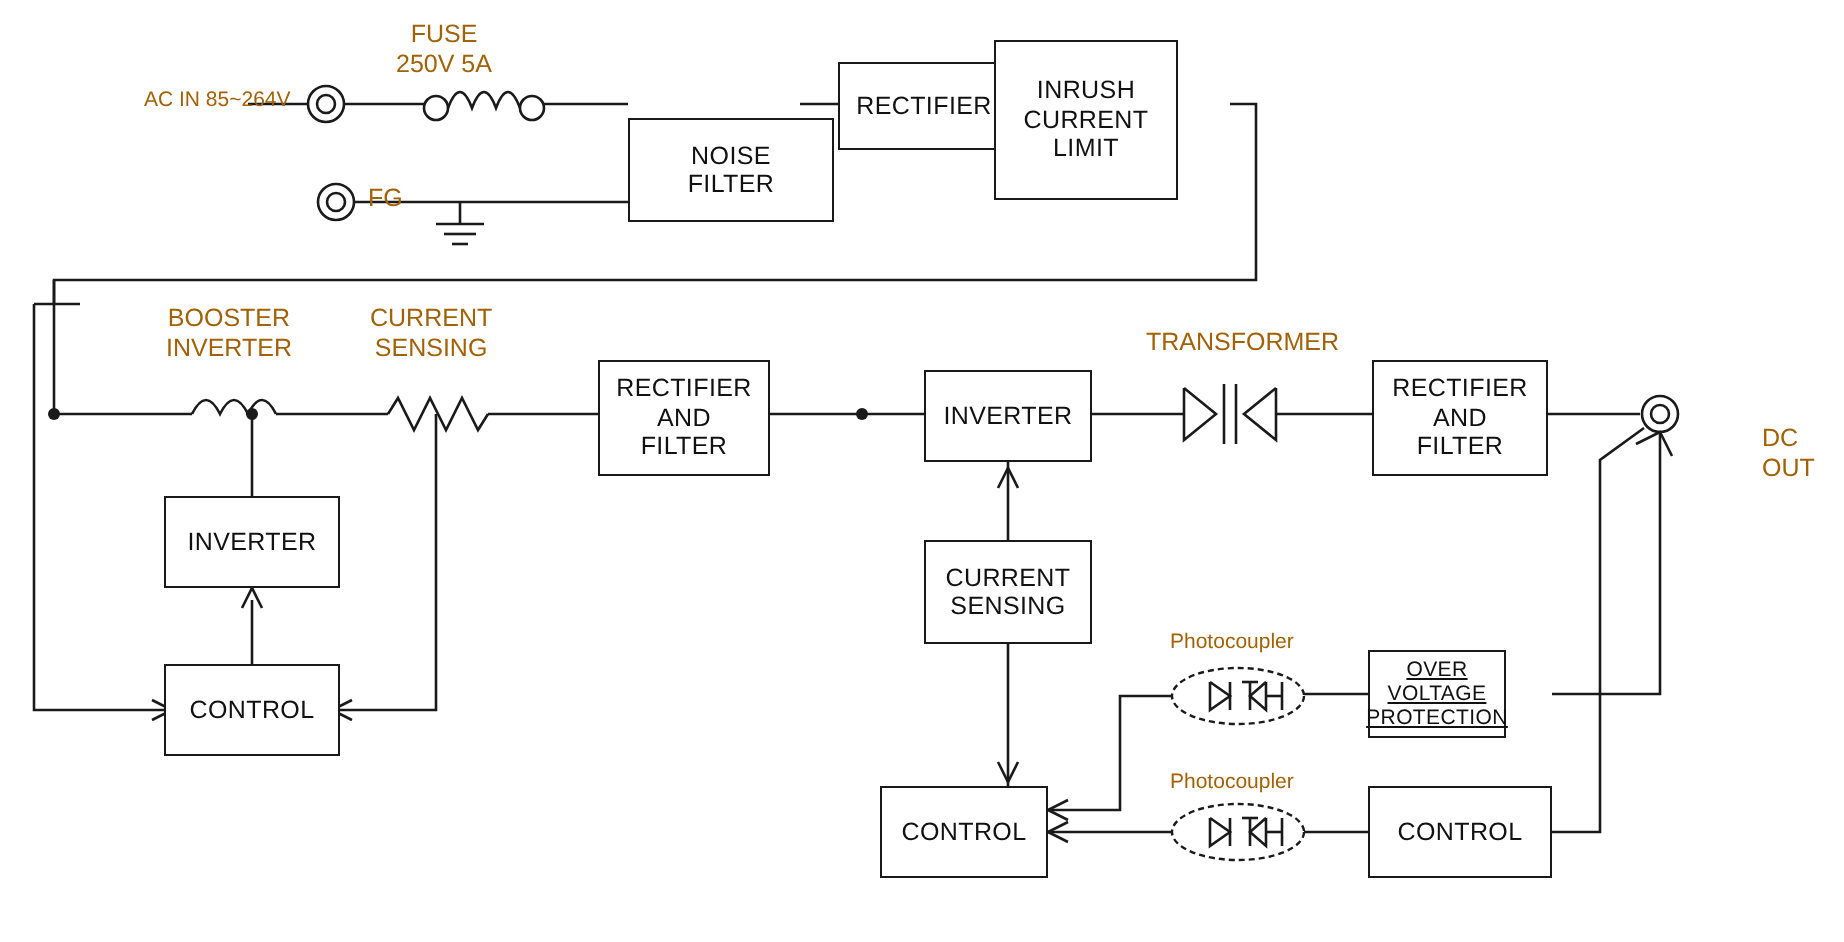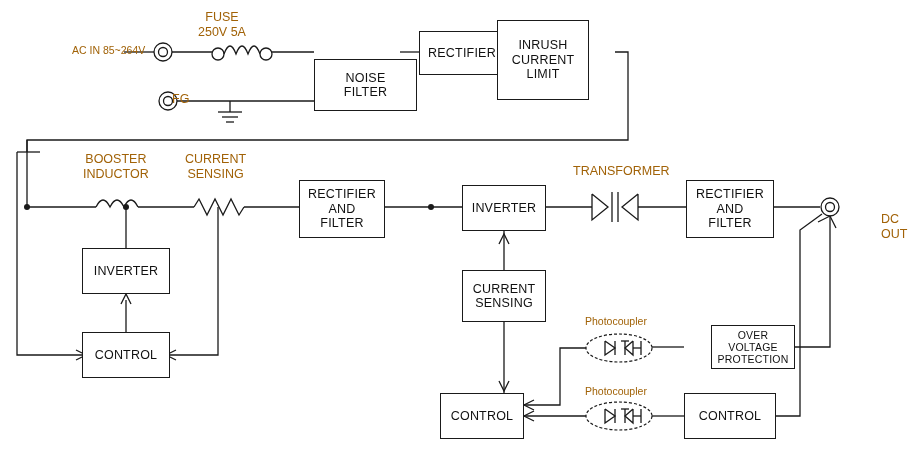--- a/index.html
+++ b/index.html
@@ -173,32 +173,32 @@
 FILTER</div>
       <div class="box" style="left: 462px; top: 185px; width: 84px; height: 46px;">INVERTER</div>
       <div class="box" style="left: 686px; top: 180px; width: 88px; height: 58px;">RECTIFIER
 AND
 FILTER</div>
       <div class="box" style="left: 82px; top: 248px; width: 88px; height: 46px;">INVERTER</div>
       <div class="box" style="left: 82px; top: 332px; width: 88px; height: 46px;">CONTROL</div>
       <div class="box" style="left: 462px; top: 270px; width: 84px; height: 52px;">CURRENT
 SENSING</div>
       <div class="box" style="left: 440px; top: 393px; width: 84px; height: 46px;">CONTROL</div>
-      <div class="box small" style="left: 711px; top: 325px; width: 84px; height: 44px;">OVER VOLTAGE
+      <div class="box small" style="left: 684px; top: 325px; width: 69px; height: 44px; text-decoration: underline;">OVER VOLTAGE
 PROTECTION</div>
       <div class="box" style="left: 684px; top: 393px; width: 92px; height: 46px;">CONTROL</div>
     </div>
 
   <div id="labels">
       <div class="lbl left small" style="left: 36px; top: 44px;">AC IN 85~264V</div>
       <div class="lbl" style="left: 198px; top: 10px;">FUSE
 250V 5A</div>
-      <div class="lbl left" style="left: 136px; top: 92px;">FG</div>
+      <div class="lbl left" style="left: 148px; top: 92px;">FG</div>
       <div class="lbl" style="left: 83px; top: 152px;">BOOSTER
-INDUCTOR</div>
+INVERTER</div>
       <div class="lbl" style="left: 185px; top: 152px;">CURRENT
 SENSING</div>
       <div class="lbl" style="left: 573px; top: 164px;">TRANSFORMER</div>
       <div class="lbl left" style="left: 845px; top: 212px;">DC OUT</div>
       <div class="lbl small" style="left: 585px; top: 315px;">Photocoupler</div>
       <div class="lbl small" style="left: 585px; top: 385px;">Photocoupler</div>
     </div>
 
 </div>
 

